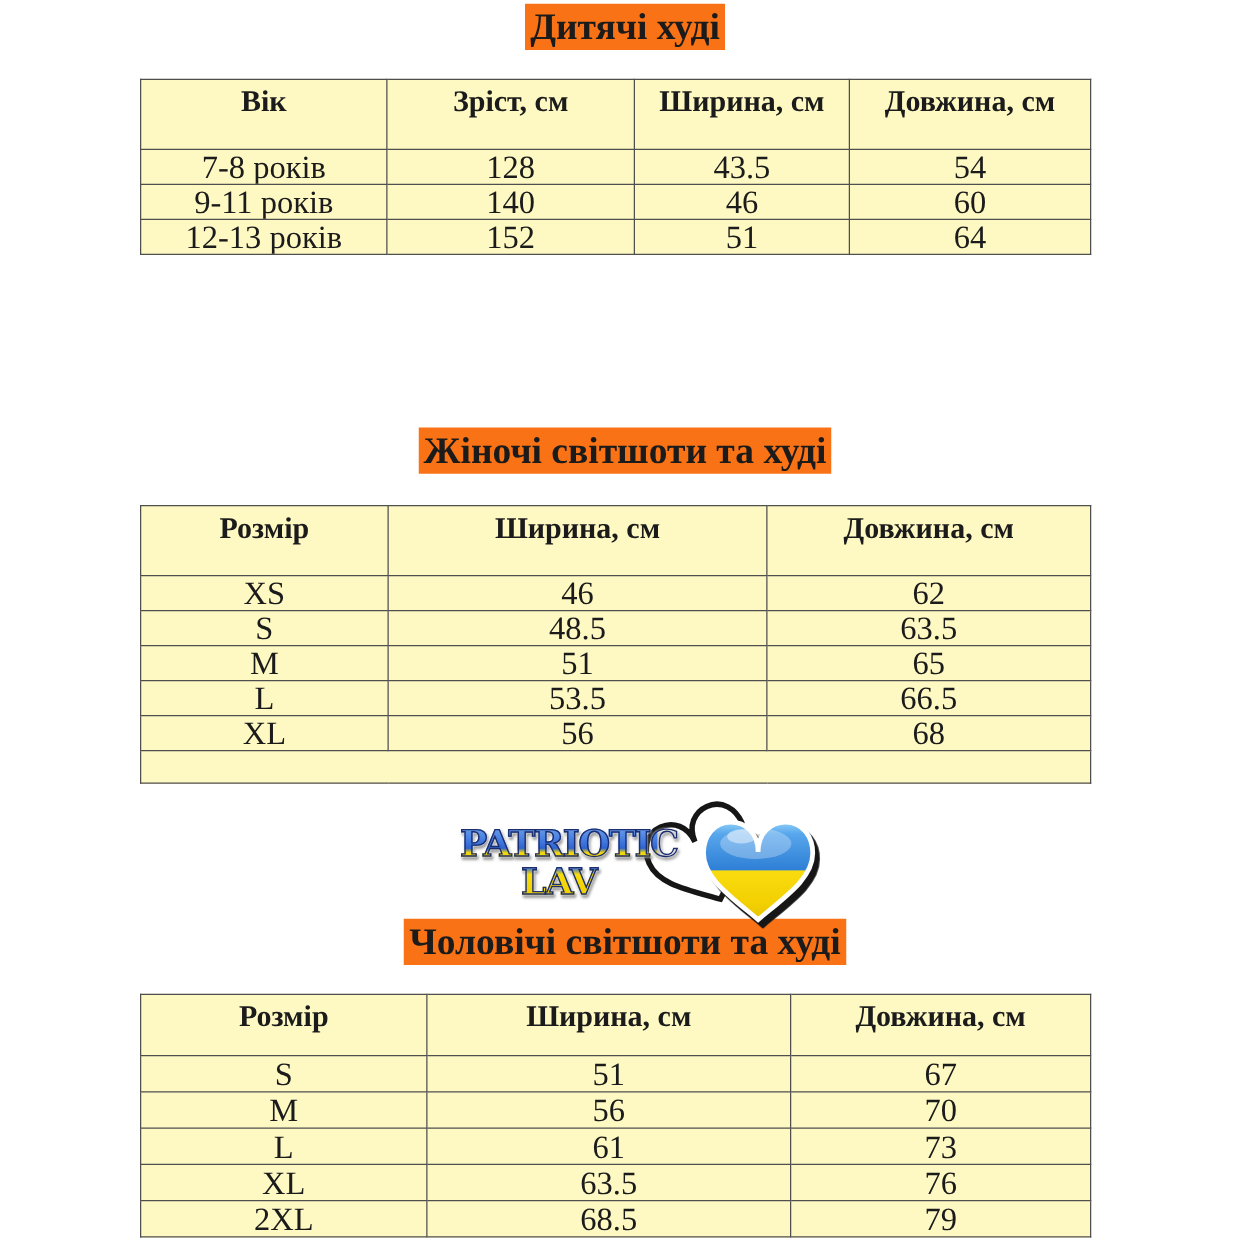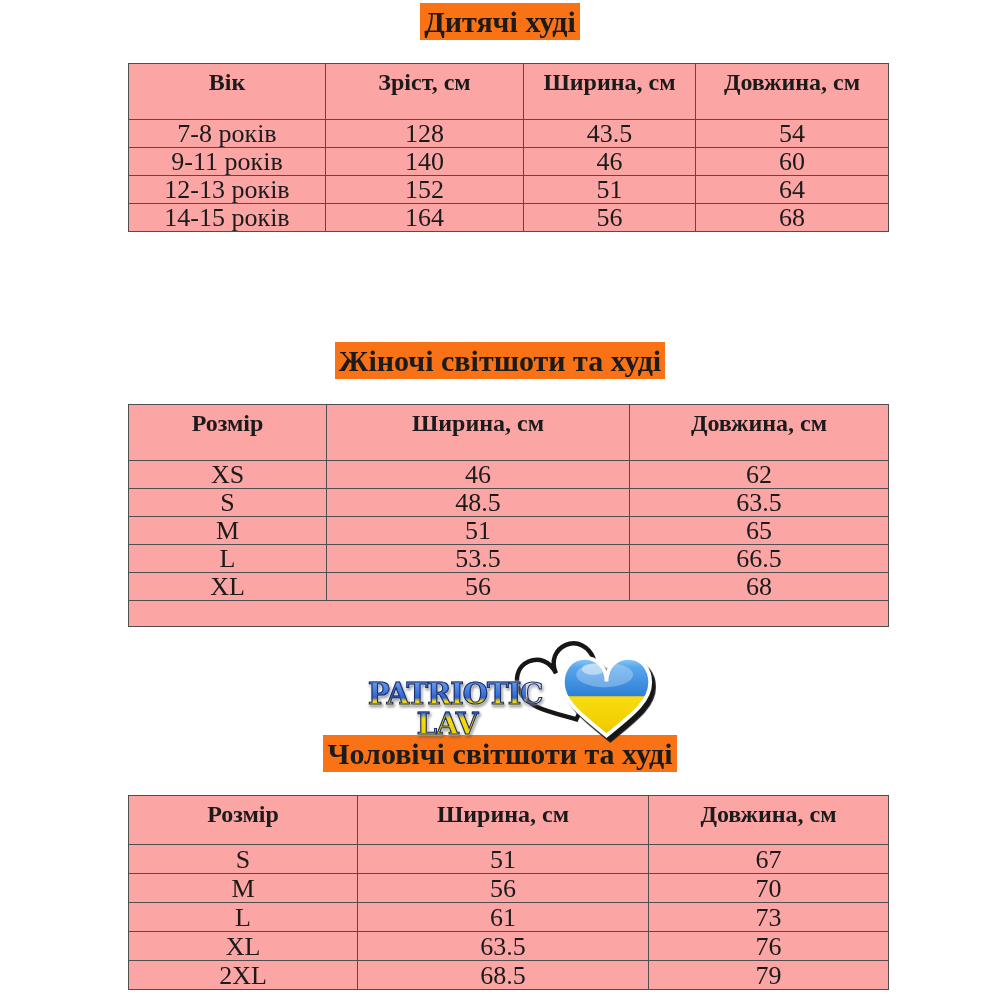--- a/index.html
+++ b/index.html
@@ -4,21 +4,21 @@
 <style>
   html,body{margin:0;padding:0;background:#ffffff;}
   body{width:1000px;height:1000px;position:relative;overflow:hidden;
        font-family:"Liberation Serif","DejaVu Serif",serif;color:#1b1b1b;}
 
   .title-row{position:absolute;left:0;width:1000px;text-align:center;}
   .title-row span{display:inline-block;background:#f97316;font-weight:bold;
        font-size:30px;line-height:37px;padding:0 4px;white-space:nowrap;}
 
   table.size-table{position:absolute;border-collapse:collapse;table-layout:fixed;
-       left:128px;width:760px;background:#fca5a5;}
+       left:112px;width:760px;background:#fef9c3;}
   table.size-table th,table.size-table td{border:1px solid #4f4f4f;
        text-align:center;padding:0;overflow:hidden;}
   table.size-table th{vertical-align:top;padding-top:5px;font-weight:bold;
        font-size:24px;line-height:26px;}
   table.size-table td{font-size:26px;line-height:27px;vertical-align:middle;text-align:center;}
   #kids-table{top:63px;}
   #kids-table th{height:50px;}
   #kids-table td{height:27px;}
   #women-table{top:404px;}
   #women-table th{height:50px;}
@@ -29,21 +29,21 @@
   #men-table td{height:28px;}
 
   .logo-text{position:absolute;left:368px;top:660px;width:158px;text-align:center;
        font-family:"DejaVu Serif","Liberation Serif",serif;font-weight:bold;
        z-index:3;}
   .logo-line{display:block;font-size:29px;line-height:30px;letter-spacing:-1px;
        color:transparent;-webkit-text-stroke:1.1px #1d2e6e;
        -webkit-background-clip:text;background-clip:text;
        text-shadow:0 0 0 rgba(0,0,0,0);
        filter:drop-shadow(0 0 1px #ffffff) drop-shadow(1.5px 2px 1px rgba(60,60,60,.55));}
-  .logo-line.l1{background-image:linear-gradient(180deg,#6ea6ef 0%,#3a6fd8 52%,#2f62cc 62%,#f4d90a 74%,#efd000 100%);margin-top:19px;}
+  .logo-line.l1{background-image:linear-gradient(180deg,#6ea6ef 0%,#3a6fd8 52%,#2f62cc 62%,#f4d90a 74%,#efd000 100%);}
   .logo-line.l2{background-image:linear-gradient(180deg,#4d8be4 0%,#3a6fd8 14%,#f6dc0a 32%,#eecd00 100%);}
 
   #hearts{position:absolute;left:523px;top:631px;width:140px;height:116px;
        overflow:visible;z-index:2;}
   .front-heart-group{filter:drop-shadow(4px 5px 0 #161616);}
 </style>
 </head>
 <body>
 
 <div class="title-row" style="top:3px;">
@@ -75,26 +75,20 @@
         <td>9-11 років</td>
         <td>140</td>
         <td>46</td>
         <td>60</td>
       </tr>
       <tr>
         <td>12-13 років</td>
         <td>152</td>
         <td>51</td>
         <td>64</td>
-      </tr>
-      <tr>
-        <td>14-15 років</td>
-        <td>164</td>
-        <td>56</td>
-        <td>68</td>
       </tr>
     </tbody>
   </table>
 
 <div class="title-row" style="top:342px;">
   <span>Жіночі світшоти та худі</span>
 </div>
 <table id="women-table" class="size-table">
   <colgroup>
     <col style="width:198px">

